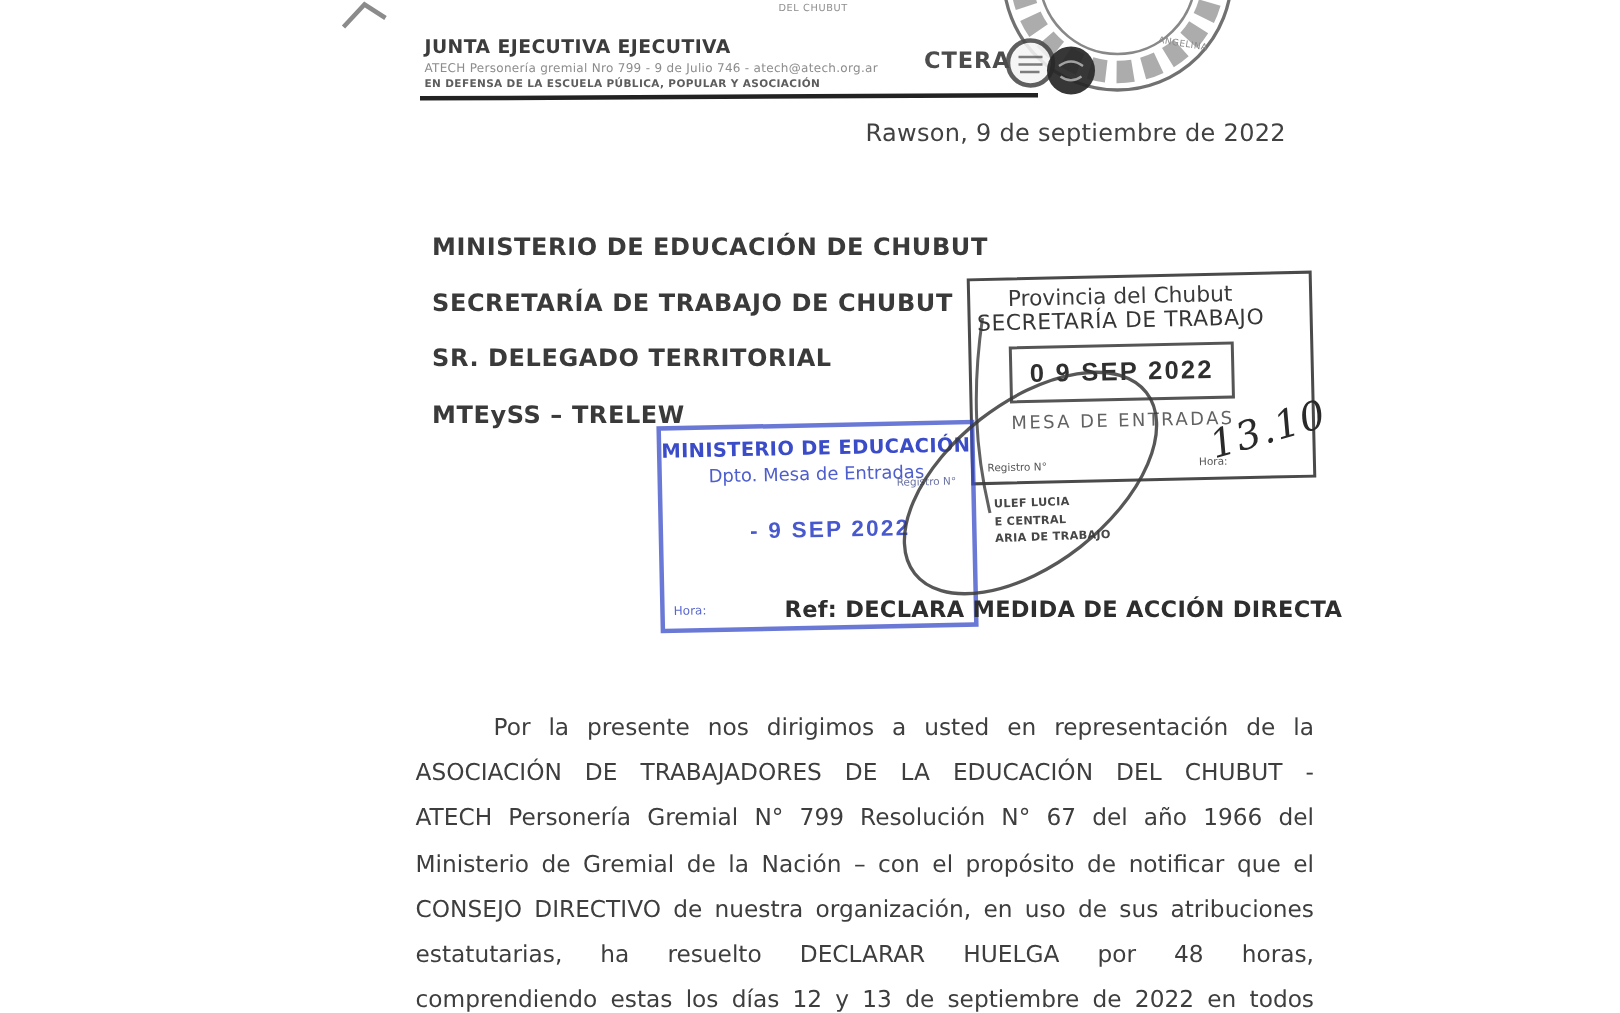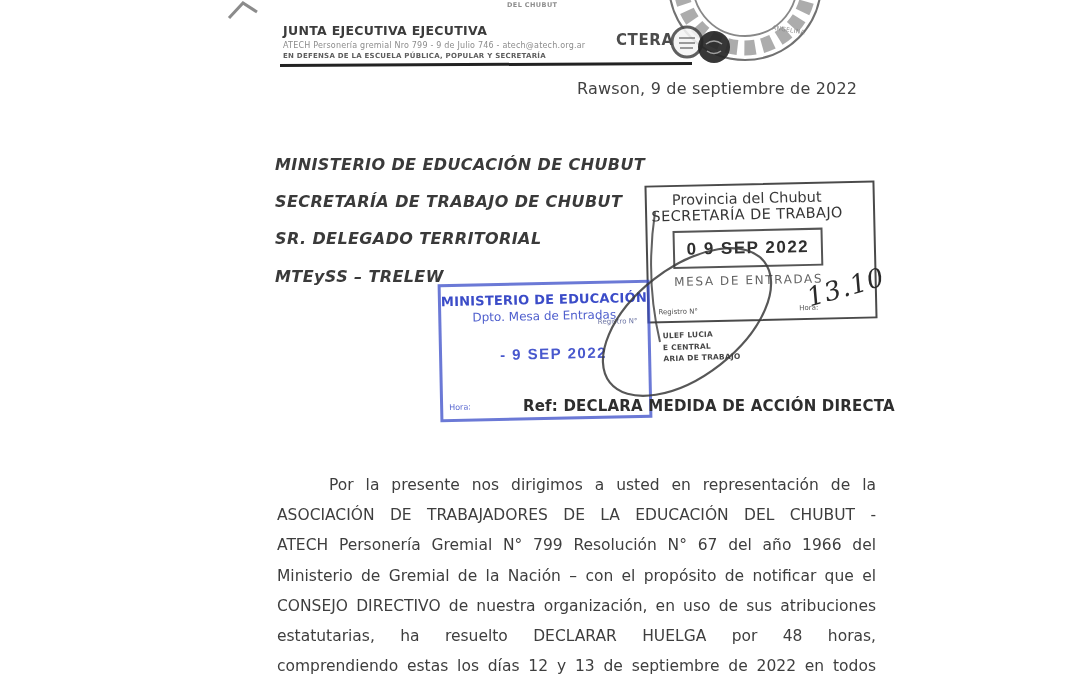--- a/index.html
+++ b/index.html
@@ -3,33 +3,33 @@
 <meta charset="utf-8">
 <style>
   html,body{margin:0;padding:0;background:#ffffff;}
   .page{
     position:relative;width:1080px;height:675px;background:#ffffff;
     overflow:hidden;font-family:"DejaVu Sans",sans-serif;color:#3e3e3e;
   }
   .abs{position:absolute;}
 
   
-  .logo-caption{left:507px;top:1px;font-size:6.5px;font-weight:bold;color:#8e8e8e;letter-spacing:.4px;}
+  .logo-caption{left:519px;top:1px;font-size:6.5px;font-weight:normal;color:#8e8e8e;letter-spacing:.4px;}
   .lh-title{left:283px;top:23px;font-size:12.5px;font-weight:bold;color:#3c3c3c;letter-spacing:.3px;}
   .lh-sub{left:283px;top:41px;font-size:8px;color:#8c8c8c;letter-spacing:.2px;text-align:right;}
   .lh-motto{left:283px;top:52px;font-size:7px;font-weight:bold;color:#5d5d5d;letter-spacing:.25px;}
   .lh-rule{left:280px;top:63px;width:412px;height:3px;background:#222;transform:rotate(-.3deg);}
   .ctera{left:616px;top:31px;font-size:15px;font-weight:bold;color:#4c4c4c;letter-spacing:.6px;z-index:3;}
   .stamp-frag{left:772px;top:26px;font-size:6px;color:#8a8a8a;transform:rotate(9deg);letter-spacing:.3px;z-index:3;}
 
   
   .dateline{left:577px;top:79px;font-size:16px;color:#414141;letter-spacing:.2px;}
 
   
-  .recipients{left:275px;top:146px;z-index:2;font-style:italic;}
+  .recipients{left:288px;top:146px;z-index:2;}
   .recipient{font-size:16px;font-weight:bold;color:#3a3a3a;letter-spacing:.4px;line-height:37.2px;white-space:nowrap;}
 
   
   .stamp-black{
     left:646px;top:183px;width:230px;height:138px;
     border:2.5px solid rgba(42,42,42,.85);transform:rotate(-1.3deg);
     text-align:center;color:#333;z-index:1;box-sizing:border-box;
   }
   .sb-inner{padding-top:5px;padding-right:26px;}
   .sb-l1{font-size:14.5px;color:#3a3a3a;}
@@ -81,21 +81,21 @@
 
 <div class="page">
 
   <svg class="abs" style="left:226px;top:0;" width="42" height="22" viewBox="0 0 42 22">
     <polyline points="3,18 17,3 31,12" fill="none" stroke="#5a5a5a" stroke-width="3" opacity="0.7"></polyline>
   </svg>
 
   <div class="abs logo-caption">DEL CHUBUT</div>
   <div class="abs lh-title">JUNTA EJECUTIVA EJECUTIVA</div>
   <div class="abs lh-sub">ATECH Personería gremial Nro 799 - 9 de Julio 746 - atech@atech.org.ar</div>
-  <div class="abs lh-motto">EN DEFENSA DE LA ESCUELA PÚBLICA, POPULAR Y SECRETARÍA</div>
+  <div class="abs lh-motto">EN DEFENSA DE LA ESCUELA PÚBLICA, POPULAR Y ASOCIACIÓN</div>
   <div class="abs lh-rule"></div>
 
   <svg class="abs" style="left:640px;top:0;z-index:2;" width="250" height="70" viewBox="0 0 250 70">
     <circle cx="105" cy="-16" r="76" fill="none" stroke="#4e4e4e" stroke-width="2.2" opacity="0.8"></circle>
     <circle cx="105" cy="-16" r="64" fill="none" stroke="#5a5a5a" stroke-width="15" stroke-dasharray="11 7" opacity="0.5"></circle>
     <circle cx="105" cy="-16" r="52" fill="none" stroke="#555555" stroke-width="1.8" opacity="0.7"></circle>
 
     <circle cx="47" cy="42" r="15" fill="#f4f4f4" stroke="#4a4a4a" stroke-width="3" opacity="0.88"></circle>
     <path d="M39,38 h16 M39,43 h16 M40,48 h13" stroke="#4a4a4a" stroke-width="1.6" opacity="0.7"></path>
 

